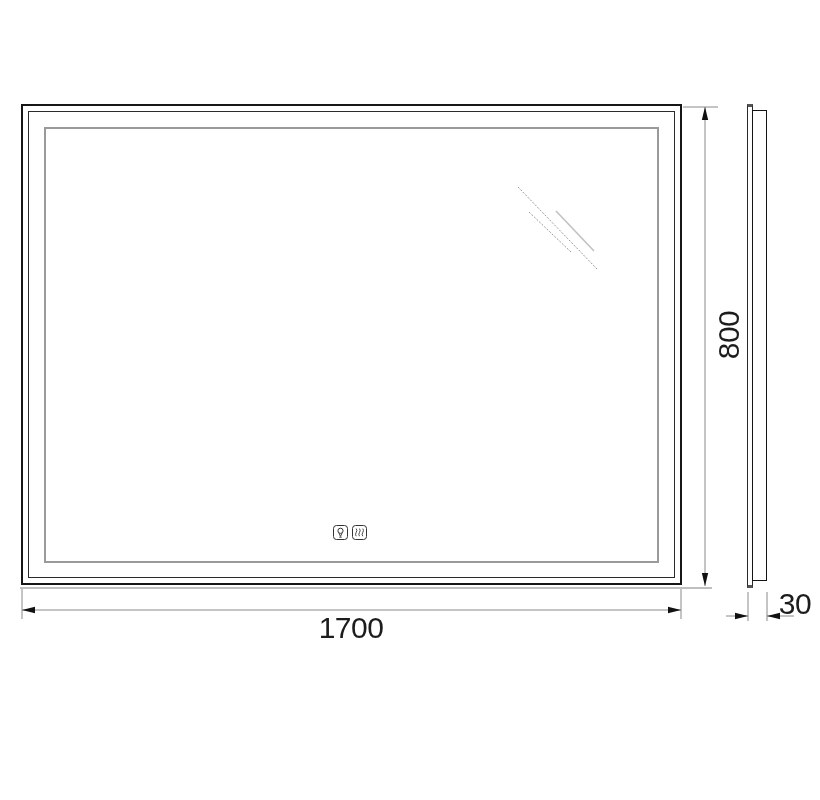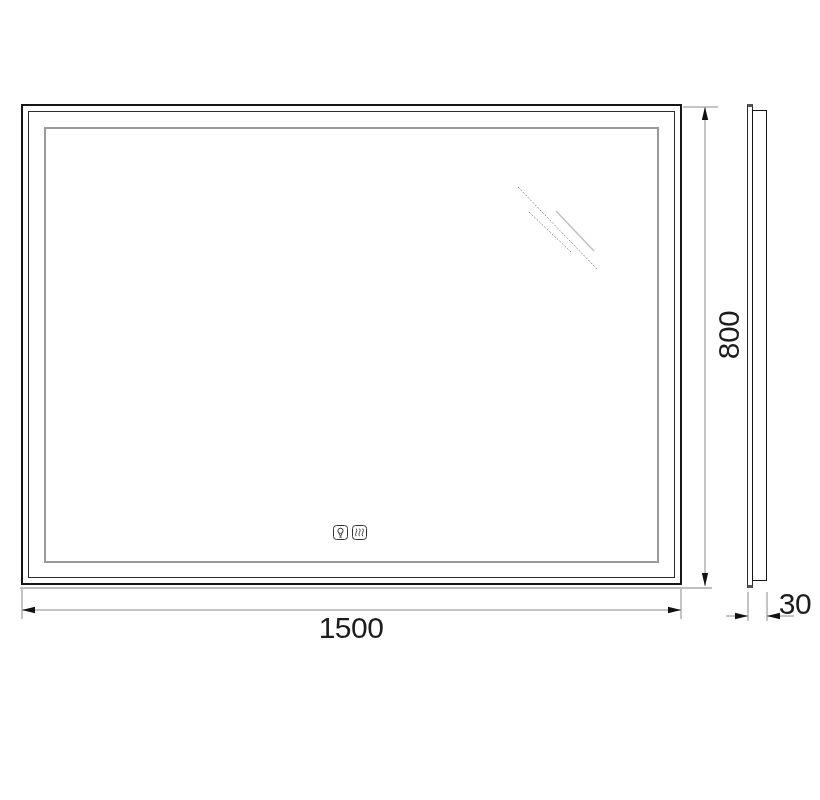--- a/index.html
+++ b/index.html
@@ -116,19 +116,19 @@
         <rect x="352.5" y="525.5" width="14" height="14" rx="3"></rect>
         <g stroke-width="0.9">
           <path d="M356.2 528.6 q1.4 1.9 0 3.8 q-1.4 1.9 0 3.8"></path>
           <path d="M359.5 528.6 q1.4 1.9 0 3.8 q-1.4 1.9 0 3.8"></path>
           <path d="M362.8 528.6 q1.4 1.9 0 3.8 q-1.4 1.9 0 3.8"></path>
         </g>
       </g>
     </g>
   </svg>
 
-  <div class="dim-label dim-width">1500</div>
+  <div class="dim-label dim-width">1700</div>
 
   <div class="dim-label dim-height">800</div>
 
   <div class="dim-label dim-depth">30</div>
 
 </div>
 
 </body></html>

